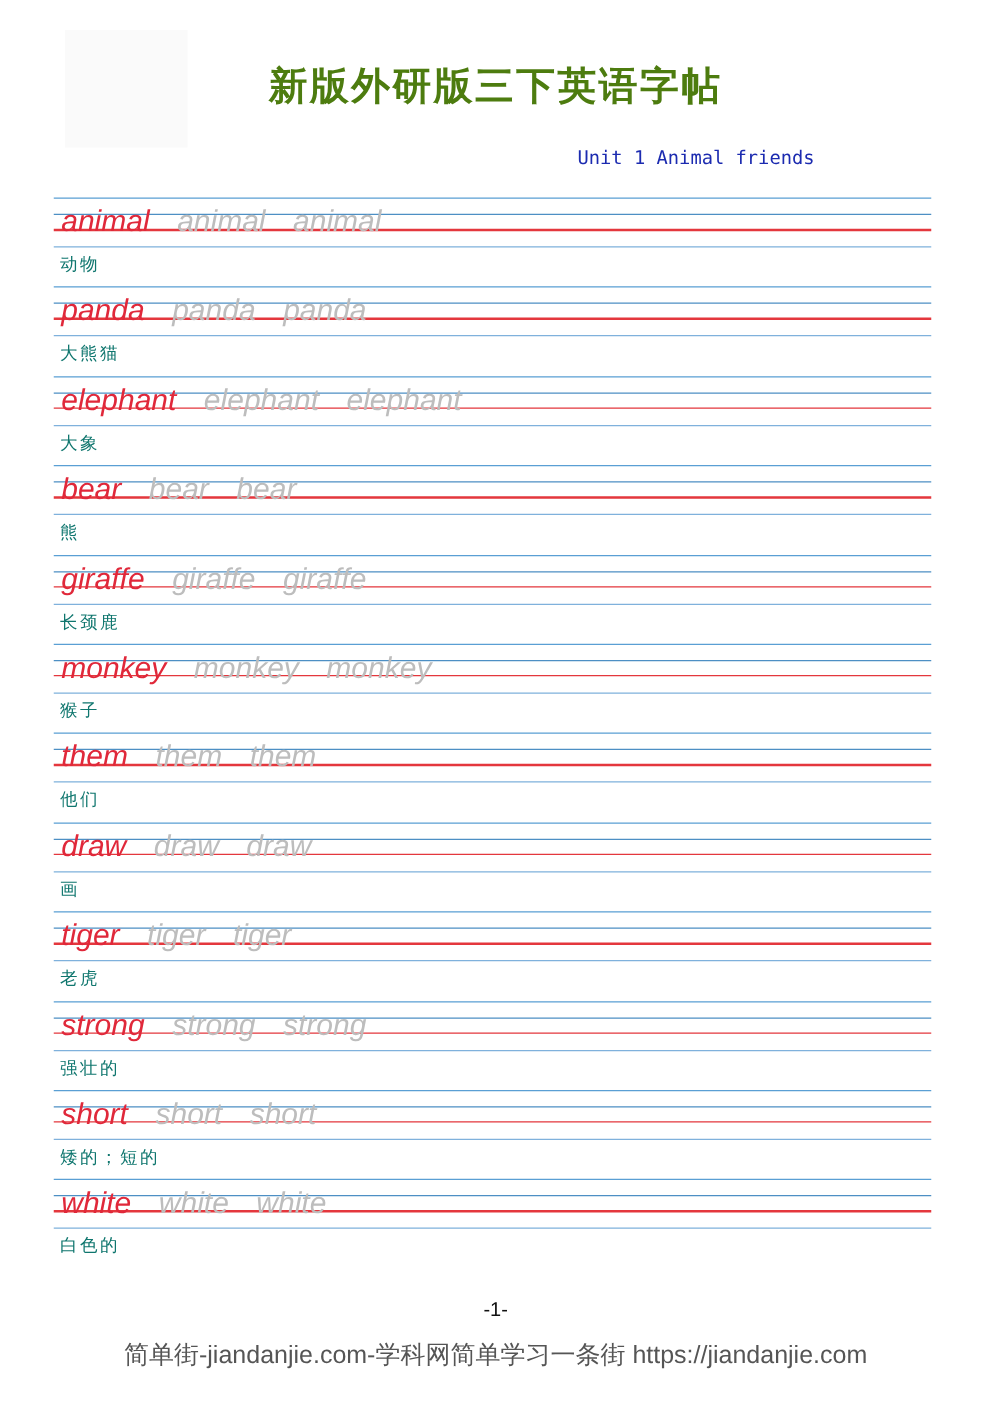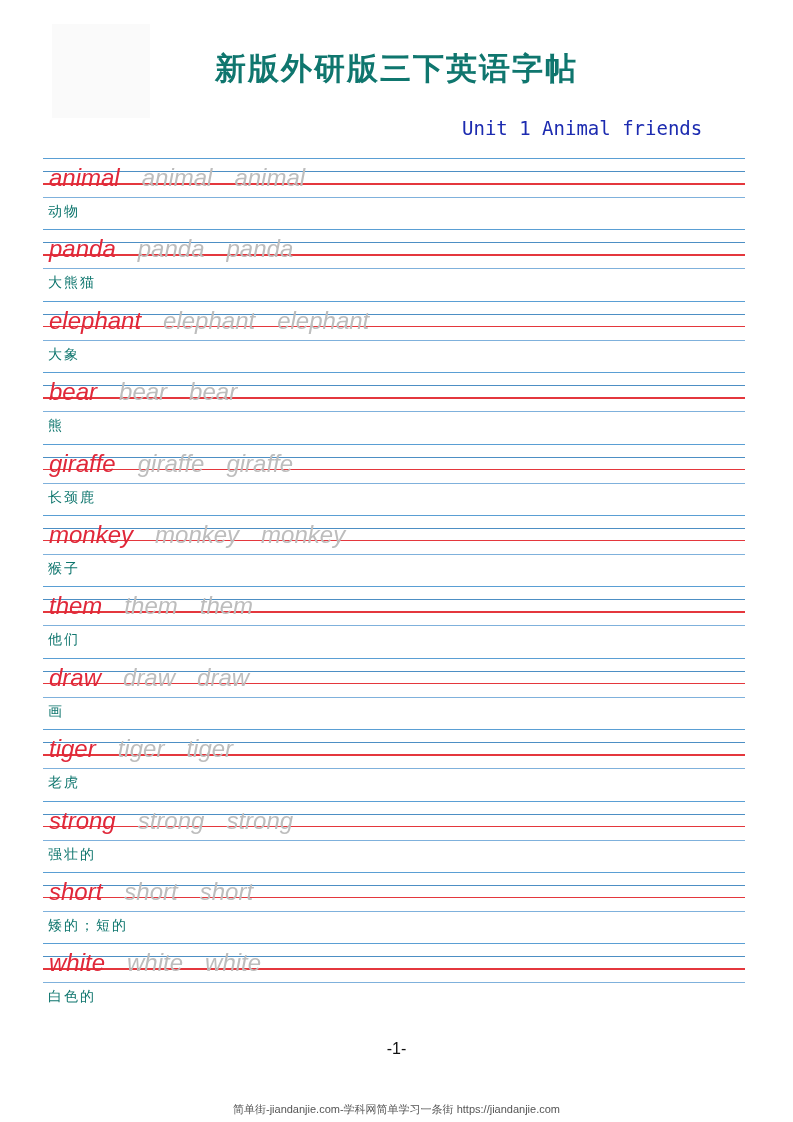--- a/index.html
+++ b/index.html
@@ -1,32 +1,32 @@
 <!DOCTYPE html>
 <html><head>
 <meta charset="utf-8">
 <style>
   html,body{margin:0;padding:0;background:#fff;}
   body{width:793px;height:1122px;position:relative;overflow:hidden;font-family:"DejaVu Sans",sans-serif;}
   .logo-box{position:absolute;left:52px;top:24px;width:98px;height:94px;background:#fafafa;}
-  .title{position:absolute;left:0;width:793px;top:48px;text-align:center;color:#0f766e;font-family:"DejaVu Serif",serif;font-size:31px;font-weight:bold;letter-spacing:2px;}
-  .unit{position:absolute;left:462px;top:117px;color:#1c2bb0;font-family:"DejaVu Sans Mono",monospace;font-size:19px;}
+  .title{position:absolute;left:0;width:793px;top:48px;text-align:center;color:#4d7c0f;font-family:"DejaVu Serif",serif;font-size:31px;font-weight:bold;letter-spacing:2px;}
+  .unit{position:absolute;left:462px;top:117px;color:#1c2bb0;font-family:"DejaVu Sans Mono",monospace;font-size:15px;}
   .sheet{position:absolute;left:43px;top:158px;width:702px;}
   .row{position:relative;height:71.4px;}
   .ln{position:absolute;left:0;width:702px;height:1px;background:#5a9fd4;}
   .ln.l1{top:0;}
   .ln.l2{top:13px;background:#4d8fc4;}
   .ln.l3{top:25px;background:#e4373d;height:1.5px;}
   .ln.l4{top:39px;background:#7fb1dc;}
   .words{position:absolute;left:6px;top:2px;height:30px;display:flex;align-items:flex-end;font-family:Liberation Sans, sans-serif;font-style:italic;font-size:24px;line-height:24px;}
   .w-main{color:#e0283a;}
   .w-trace{color:#bdbdbd;margin-left:22px;font-weight:300;}
   .cn{position:absolute;left:5px;top:45px;font-size:14px;color:#0f766e;letter-spacing:2px;}
   .page-num{position:absolute;left:0;width:793px;top:1040px;text-align:center;font-size:16px;color:#111;font-family:"Liberation Sans",sans-serif;}
-  .footer{position:absolute;left:0;width:793px;top:1102px;text-align:center;font-size:11px;color:#555;font-family:"Liberation Sans",sans-serif;}
+  .footer{position:absolute;left:0;width:793px;top:1070px;text-align:center;font-size:20px;color:#555;font-family:"Liberation Sans",sans-serif;}
 </style>
 </head>
 <body>
 
 <div class="logo-box"></div>
 <div class="title">新版外研版三下英语字帖</div>
 <div class="unit">Unit 1 Animal friends</div>
 
 <div class="sheet" id="sheet">
     <div class="row">

